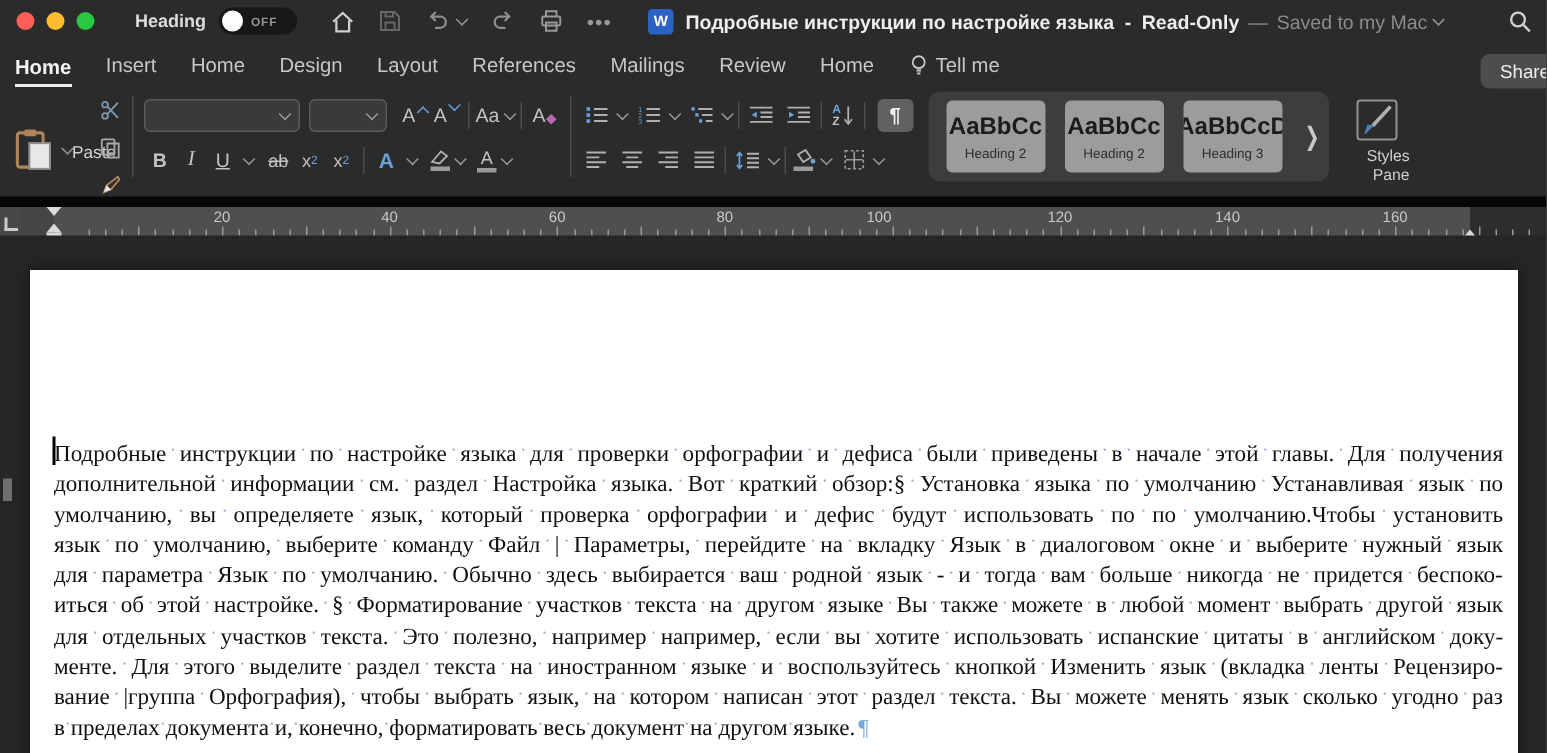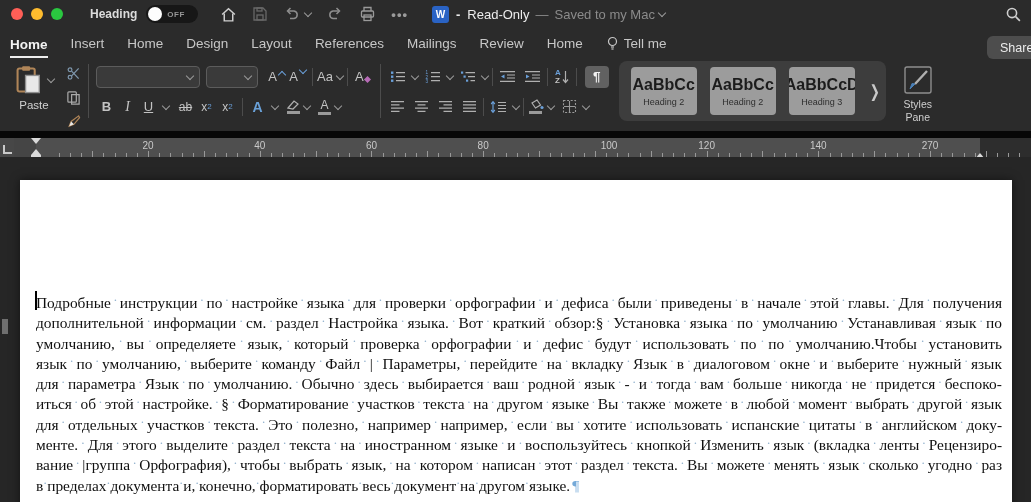--- a/index.html
+++ b/index.html
@@ -12,39 +12,39 @@
   .autosave-label{margin-left:27px;font-size:12px;font-weight:700;color:#dcdcdc;}
   .toggle{margin-left:9px;width:52px;height:18px;border-radius:10px;background:#171717;display:flex;align-items:center;}
   .knob{width:14px;height:14px;border-radius:50%;background:#fdfdfd;margin-left:2px;}
   .offtxt{font-size:8px;font-weight:700;color:#969696;margin-left:5px;letter-spacing:.5px;}
   .tbicon{margin-left:15px;display:flex;align-items:center;}
   .chev{display:inline-block;width:5px;height:5px;border-right:1.4px solid #9a9a9a;border-bottom:1.4px solid #9a9a9a;transform:rotate(45deg);margin:-2px 0 0 4px;}
   .chev.up{transform:rotate(-135deg);margin-top:3px;}
   .worddoc{margin-left:24px;width:17px;height:17px;border-radius:3px;color:#fff;font-size:10px;font-weight:700;display:flex;align-items:center;justify-content:center;}
   .doctitle{margin-left:8px;font-size:13px;font-weight:600;color:#ededed;white-space:nowrap;}
   .titlesep{margin:0 7px;color:#ededed;font-size:13px;font-weight:600;}
-  .readonly{font-size:13px;font-weight:400;color:#ededed;}
+  .readonly{font-size:13px;font-weight:700;color:#ededed;}
   .statussep{margin:0 6px;color:#8b8b8b;font-size:13px;}
   .savedtxt{font-size:13px;color:#8b8b8b;}
   .search-btn{position:absolute;right:9px;top:6px;}
   
   .tabbar{height:30px;background:#2b2b2b;display:flex;align-items:flex-end;padding-left:10px;gap:23px;position:relative;}
   .tab{font-size:13.5px;color:#c7c7c7;padding-bottom:7px;white-space:nowrap;}
   .tab.active{color:#f3f3f3;font-weight:700;border-bottom:2.5px solid #ededed;padding-bottom:4.5px;}
   .tellme{display:flex;align-items:center;gap:5px;}
   .share{position:absolute;top:8px;right:0;width:37px;height:23px;background:#4d4d4d;border-radius:6px 0 0 6px;display:flex;align-items:center;padding-left:7px;overflow:hidden;gap:6px;}
   .share span{font-size:12.5px;color:#ececec;white-space:nowrap;}
   
   .ribbon{height:70px;background:#2b2b2b;display:flex;align-items:flex-start;padding:3px 0 0 8px;}
   .vdiv{width:1px;background:#4c4c4c;height:54px;margin:3px 7px 0;}
   .sdiv{width:1px;background:#4c4c4c;height:18px;margin:0 4px;}
   .grp{display:flex;flex-direction:column;gap:5px;padding-top:3px;}
   .rrow{display:flex;align-items:center;height:25px;}
   .clip{flex-direction:row;gap:5px;}
-  .paste{display:flex;flex-direction:column;align-items:center;width:52px;}
+  .paste{display:flex;flex-direction:row;align-items:center;width:52px;}
   .paste-top{display:flex;align-items:flex-start;}
   .paste-label{font-size:11.5px;color:#d2d2d2;margin-top:3px;}
   .minicol{display:flex;flex-direction:column;gap:5px;align-items:center;padding-top:2px;}
   .combo{background:#3a3a3a;border:1px solid #5c5c5c;border-radius:4px;height:20px;display:flex;align-items:center;justify-content:flex-end;padding-right:6px;}
   .combo.name{width:96px;margin-right:6px;}
   .combo.size{width:44px;margin-right:8px;}
   .lbtn{min-width:21px;text-align:center;font-size:13px;color:#c3c3c3;display:flex;align-items:center;justify-content:center;}
   .lbtn b{font-weight:700;}
   .it{font-family:"Liberation Serif",serif;font-style:italic;font-size:14px;}
   .un{text-decoration:underline;}
@@ -62,21 +62,21 @@
   .sort{display:flex;align-items:center;gap:1px;margin:0 3px;}
   .sort .col{display:flex;flex-direction:column;line-height:1;font-size:8px;font-weight:700;}
   .icb{display:flex;align-items:center;justify-content:center;margin:0 2px;}
   
   .gallery{margin-left:10px;background:#3d3d3d;border-radius:8px;height:60px;display:flex;align-items:center;padding:0 6px 0 12px;gap:13px;}
   .stylecard{width:66px;height:48px;background:#9c9c9c;border-radius:4px;display:flex;flex-direction:column;align-items:center;justify-content:center;overflow:hidden;}
   .sample{font-size:16px;font-weight:700;color:#1c1c1c;white-space:nowrap;}
   .sname{font-size:9px;color:#2e2e2e;margin-top:3px;white-space:nowrap;}
   .morechev{color:#c9c9c9;font-size:12px;margin-left:2px;transform:scaleY(1.4);}
   .stylespane{margin-left:10px;display:flex;flex-direction:column;align-items:center;padding-top:4px;}
-  .sp-label{font-size:10.5px;color:#cfcfcf;text-align:center;line-height:1.25;margin-top:3px;width:44px;}
+  .sp-label{font-size:10.5px;color:#cfcfcf;text-align:right;line-height:1.25;margin-top:3px;width:44px;}
   
   .blackbar{height:7px;background:#070707;}
   
   .rulerrow{height:22px;position:relative;background:#4f4f4f;}
   .corner{position:absolute;left:0;top:0;width:14px;height:22px;background:#474747;display:flex;align-items:center;justify-content:center;}
   .tabsel{width:7px;height:7px;border-left:2px solid #c9c9c9;border-bottom:2px solid #c9c9c9;}
   .lmarg{position:absolute;left:14px;top:0;width:22px;height:22px;background:#454545;}
   .rmarg{position:absolute;left:980px;right:0;top:0;height:22px;background:#2d2d2d;}
   .tick{position:absolute;bottom:3px;width:1px;height:4px;background:#999;}
   .tick.mid{height:6px;}
@@ -141,20 +141,21 @@
     </span>
     <span class="tbicon">
       <svg width="17" height="16" viewBox="0 0 16 16" fill="none" stroke="#9a9a9a" stroke-width="1.3">
         <path d="M4.5 5 V1.5 H11.5 V5"></path>
           <rect x="2" y="5" width="12" height="6" rx="1"></rect>
           <rect x="4.5" y="9" width="7" height="5.5"></rect>
         </svg>
     </span>
     <span class="tbicon" style="color:#9a9a9a;font-size:13px;font-weight:700;letter-spacing:1px">•••</span>
     <div class="worddoc" style="background:#2a63c4">W</div>
+    <span class="doctitle">Подробные инструкции по настройке языка</span>
     <span class="titlesep">-</span>
     <span class="readonly">Read-Only</span>
     <span class="statussep">—</span>
     <span class="savedtxt">Saved to my Mac</span>
     <span class="chev"></span>
     <span class="search-btn">
       <svg width="17" height="17" viewBox="0 0 16 16" fill="none" stroke="#cfcfcf" stroke-width="1.5">
         <circle cx="6.6" cy="6.6" r="4.3"></circle>
           <path d="M10 10 L14 14"></path>
         </svg>
@@ -516,27 +517,27 @@
       <div class="tick" style="left: 1019.44px;"></div>
       <div class="tick num" style="left: 148.02px;"></div>
       <div class="rnum" style="left: 138.02px;">20</div>
       <div class="tick num" style="left: 259.74px;"></div>
       <div class="rnum" style="left: 249.74px;">40</div>
       <div class="tick num" style="left: 371.46px;"></div>
       <div class="rnum" style="left: 361.46px;">60</div>
       <div class="tick num" style="left: 483.18px;"></div>
       <div class="rnum" style="left: 473.18px;">80</div>
       <div class="tick num" style="left: 594.9px;"></div>
-      <div class="rnum" style="left: 599px;">100</div>
+      <div class="rnum" style="left: 576px;">100</div>
       <div class="tick num" style="left: 706.62px;"></div>
       <div class="rnum" style="left: 696.62px;">120</div>
       <div class="tick num" style="left: 818.34px;"></div>
       <div class="rnum" style="left: 808.34px;">140</div>
       <div class="tick num" style="left: 930.06px;"></div>
-      <div class="rnum" style="left: 920.06px;">270</div>
+      <div class="rnum" style="left: 920.06px;">160</div>
     </div>
 
   <div class="docarea">
     <div class="vrul"></div>
     <div class="page">
       <div class="caret"></div>
       <div class="doctext">
           <div class="doc-line">Подробные<span class="sp"> </span>инструкции<span class="sp"> </span>по<span class="sp"> </span>настройке<span class="sp"> </span>языка<span class="sp"> </span>для<span class="sp"> </span>проверки<span class="sp"> </span>орфографии<span class="sp"> </span>и<span class="sp"> </span>дефиса<span class="sp"> </span>были<span class="sp"> </span>приведены<span class="sp"> </span>в<span class="sp"> </span>начале<span class="sp"> </span>этой<span class="sp"> </span>главы.<span class="sp"> </span>Для<span class="sp"> </span>получения</div>
           <div class="doc-line">дополнительной<span class="sp"> </span>информации<span class="sp"> </span>см.<span class="sp"> </span>раздел<span class="sp"> </span>Настройка<span class="sp"> </span>языка.<span class="sp"> </span>Вот<span class="sp"> </span>краткий<span class="sp"> </span>обзор:§<span class="sp"> </span>Установка<span class="sp"> </span>языка<span class="sp"> </span>по<span class="sp"> </span>умолчанию<span class="sp"> </span>Устанавливая<span class="sp"> </span>язык<span class="sp"> </span>по</div>
           <div class="doc-line">умолчанию,<span class="sp"> </span>вы<span class="sp"> </span>определяете<span class="sp"> </span>язык,<span class="sp"> </span>который<span class="sp"> </span>проверка<span class="sp"> </span>орфографии<span class="sp"> </span>и<span class="sp"> </span>дефис<span class="sp"> </span>будут<span class="sp"> </span>использовать<span class="sp"> </span>по<span class="sp"> </span>по<span class="sp"> </span>умолчанию.Чтобы<span class="sp"> </span>установить</div>

